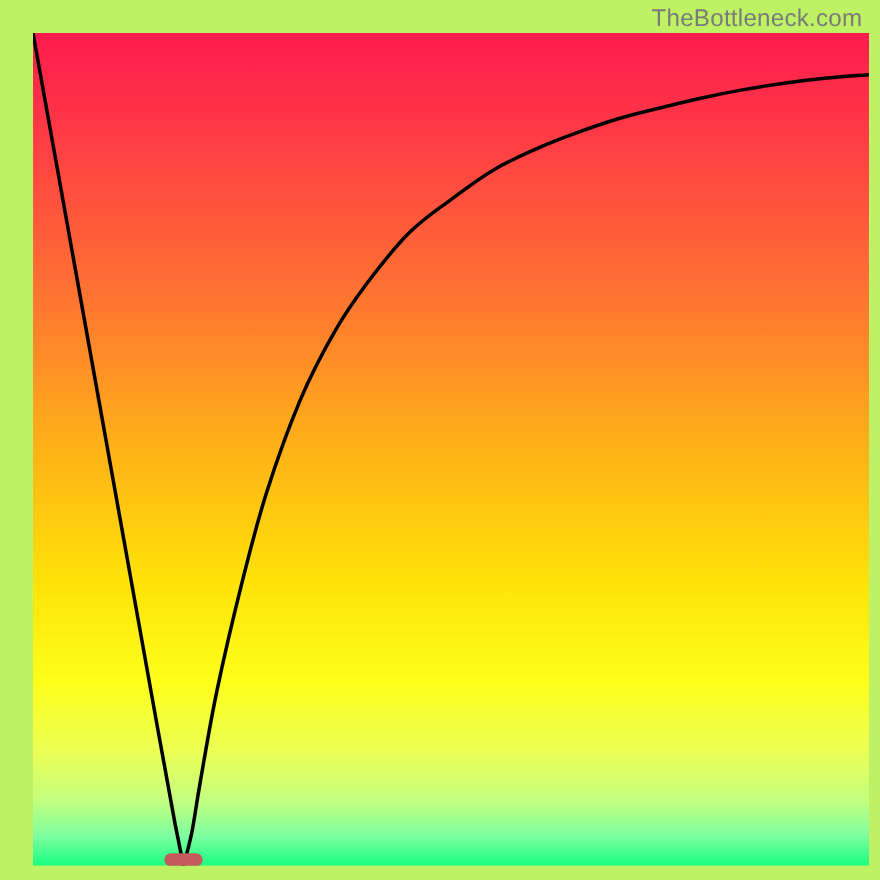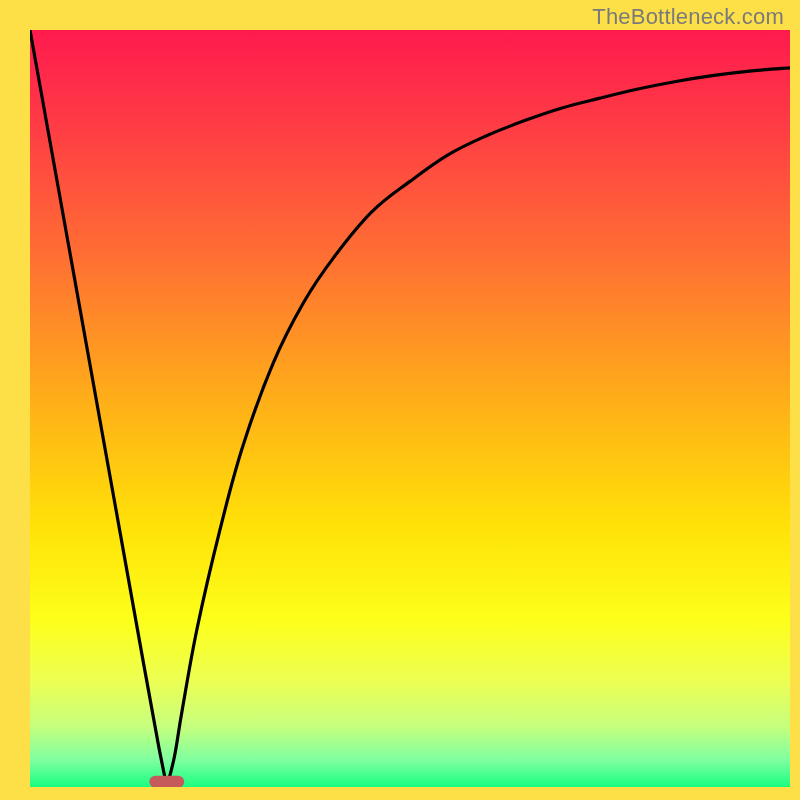--- a/index.html
+++ b/index.html
@@ -8,21 +8,21 @@
     width: 800px;
     height: 800px;
     background: #000;
     overflow: hidden;
     font-family: Arial, Helvetica, sans-serif;
   }
   .frame {
     position: relative;
     width: 800px;
     height: 800px;
-    background: #fde047;
+    background: #bef264;
   }
   .plot {
     position: absolute;
     box-sizing: border-box;
   }
   .watermark {
     position: absolute;
     color: #7a7a7a;
     font-size: 22px;
     font-weight: 500;

